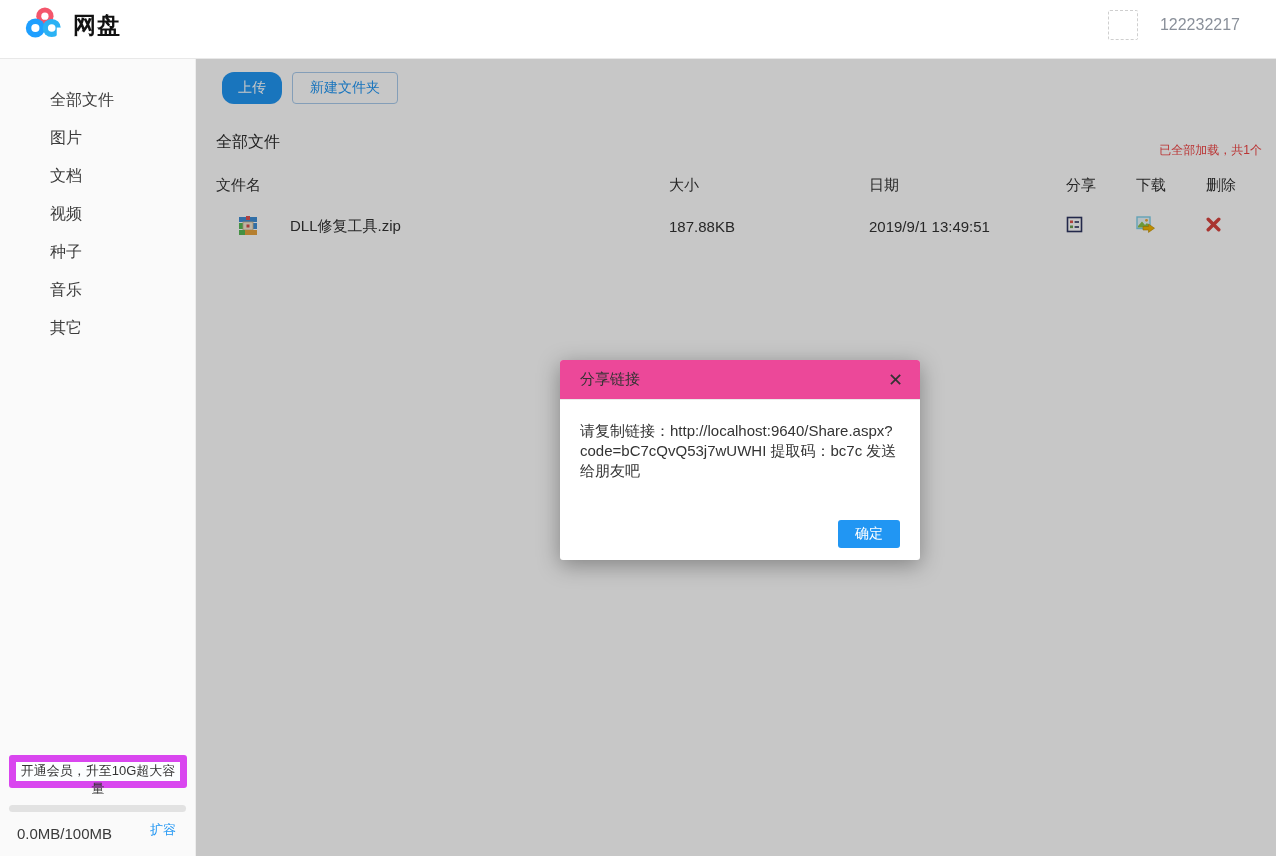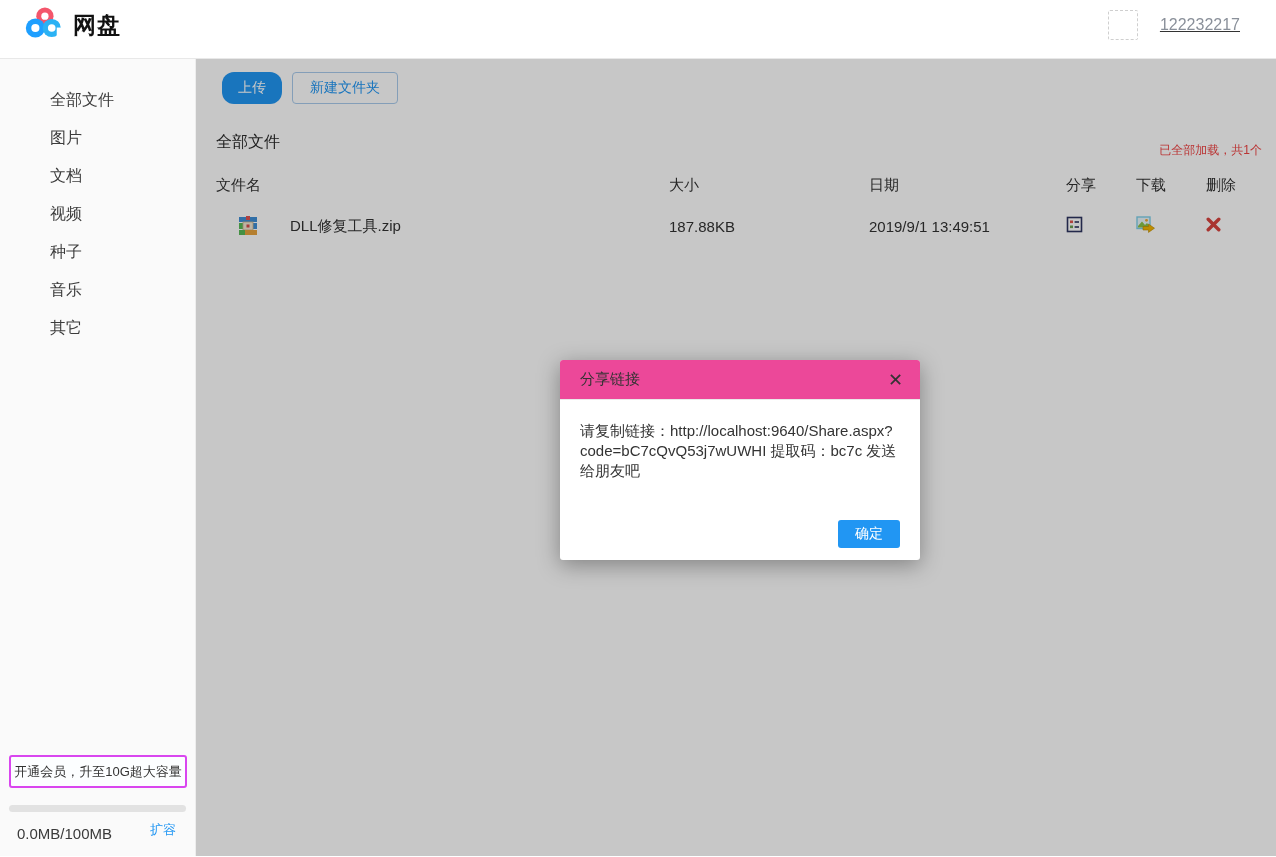--- a/index.html
+++ b/index.html
@@ -8,40 +8,40 @@
     font-family:"Liberation Sans","DejaVu Sans",sans-serif;
     background:#fff; color:#333; overflow:hidden;
   }
   
   .app-header {
     height:59px; background:#fff; border-bottom:1px solid #e8e8e8;
     display:flex; align-items:center; padding:0 36px 8px 24px;
   }
   .logo { display:flex; align-items:center; gap:9px; }
   .logo-text { font-size:23px; font-weight:bold; color:#111; letter-spacing:1px; }
-  .header-right { margin-left:auto; display:flex; align-items:center; gap:22px;text-decoration:underline; }
+  .header-right { margin-left:auto; display:flex; align-items:center; gap:22px; }
   .avatar {
     width:30px; height:30px; border:1px dashed #cfcfcf; border-radius:2px; background:#fff;
   }
   .user-id { font-size:16px; color:#8a909a; }
   
   .layout { display:flex; height:797px; }
   aside.sidebar {
     width:196px; background:#fafafa; border-right:1px solid #ededed;
     position:relative; flex:none;
   }
   .side-nav { padding-top:22px; }
   .nav-item {
     height:38px; line-height:38px; padding-left:50px;
     font-size:16px; color:#3c3c3c; cursor:pointer;
   }
   .sidebar-bottom { position:absolute; left:0; right:0; bottom:0; padding-bottom:8px; }
   .member-btn {
     display:block; margin:0 9px; width:178px; height:33px;
-    background:#fcfeff; border:2px solid #d946ef; border-radius:3px;
+    background:#fcfeff; border:7px solid #d946ef; border-radius:3px;
     font-size:13px; color:#333; cursor:pointer;
     font-family:inherit;
   }
   .quota-track {
     margin:17px 9px 9px 9px; height:7px; border-radius:4px; background:#e2e2e2; overflow:hidden;
   }
   .quota-fill { height:100%; width:0; background:#2196f3; }
   .quota-row {
     display:flex; align-items:flex-end; justify-content:space-between;
     padding:0 19px 6px 17px;

